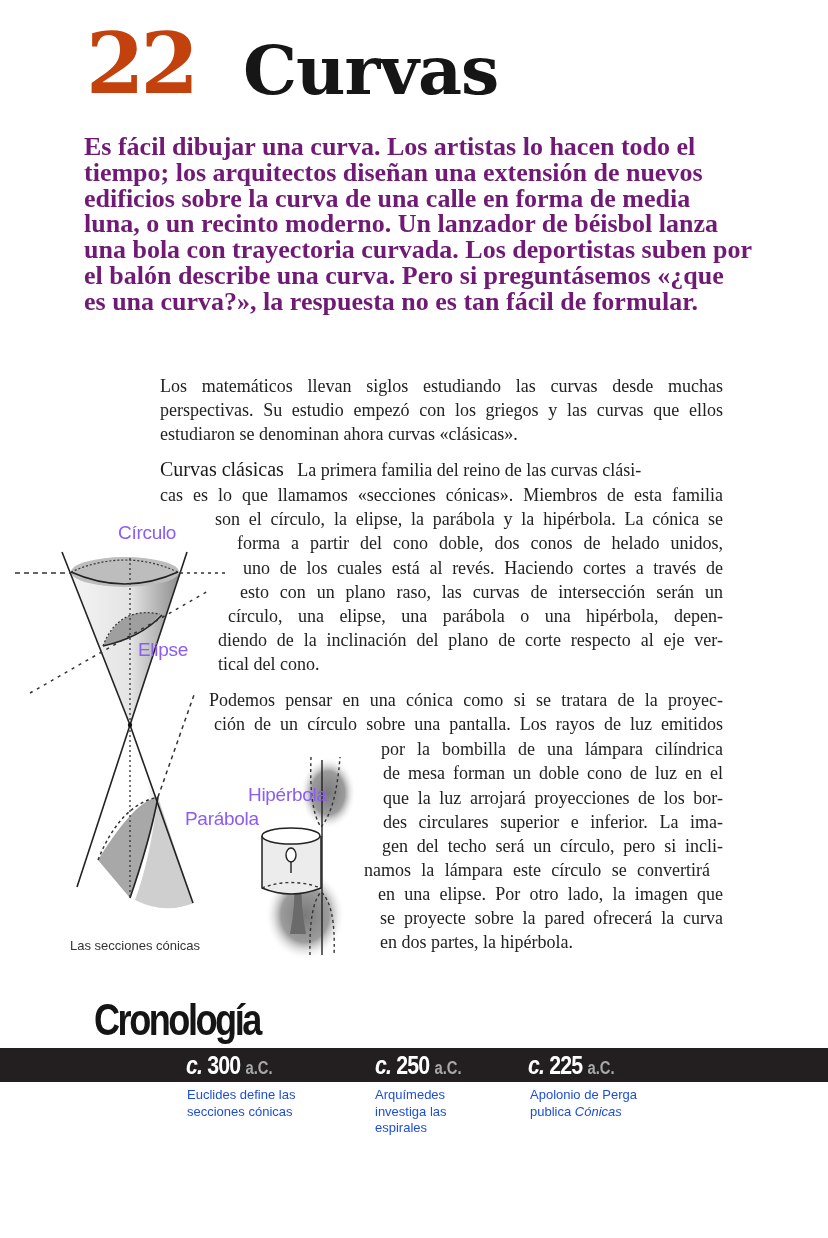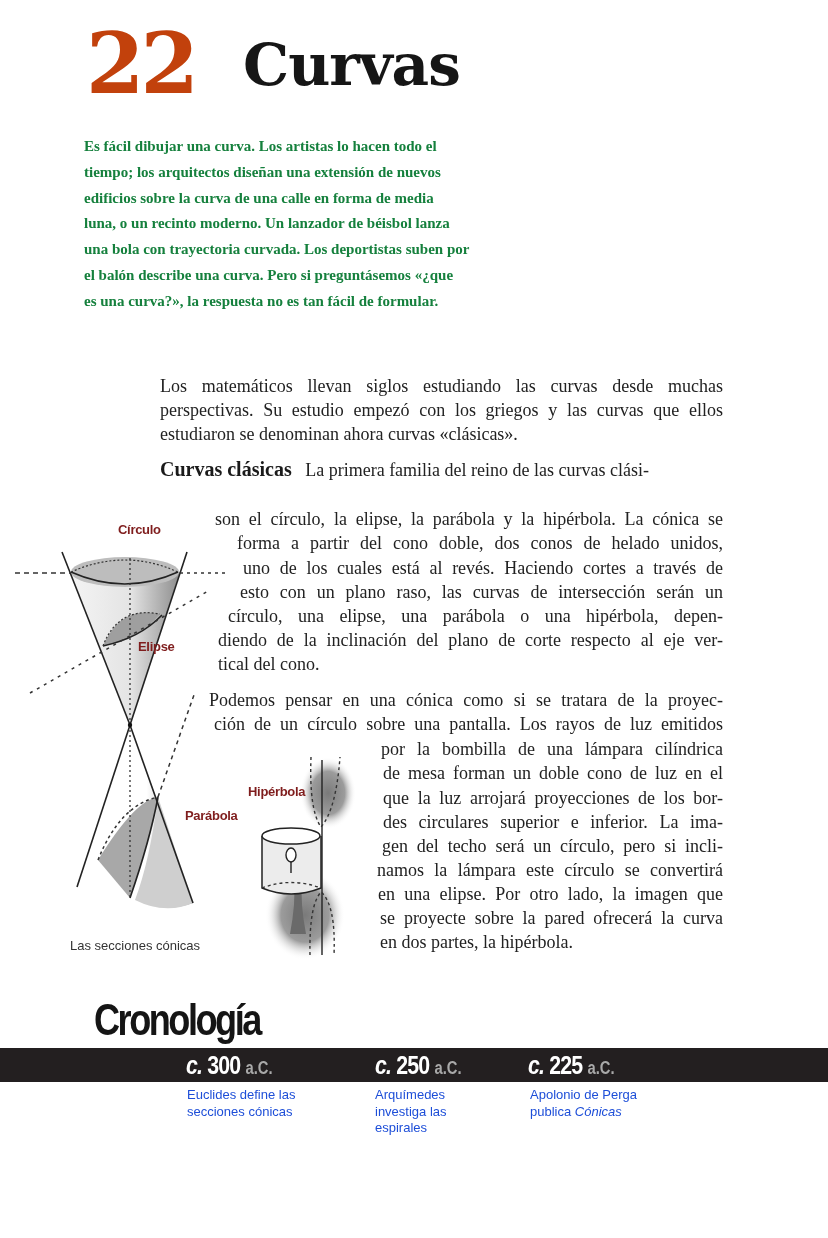--- a/index.html
+++ b/index.html
@@ -4,35 +4,35 @@
 <style>
   html, body { margin: 0; padding: 0; background: #ffffff; }
   body { width: 828px; height: 1238px; position: relative; overflow: hidden; color: #1a1a1a; }
   .abs { position: absolute; }
   .chapter-num {
     left: 86px; top: 22px; font-family: "DejaVu Serif", serif; font-weight: bold;
     font-size: 84px; color: #c2410c; letter-spacing: -4px; line-height: 1;
   }
   .chapter-title {
     left: 243px; top: 36px; font-family: "DejaVu Serif", serif; font-weight: bold;
-    font-size: 58px; color: #161616; line-height: 1; letter-spacing: -1px;
+    font-size: 68px; color: #161616; line-height: 1; letter-spacing: -1px;
   }
   .intro {
     left: 84px; top: 134px; width: 650px; font-family: "Liberation Serif", serif; font-weight: bold;
-    font-size: 15px; line-height: 25.8px; color: #15803d;
+    font-size: 26px; line-height: 25.8px; color: #701a75;
   }
   .intro div { white-space: nowrap; }
   .body-text {
     font-family: "Liberation Serif", serif; font-size: 18px; line-height: 24.3px; color: #222;
   }
   .line { position: absolute; white-space: nowrap; }
   .justify { text-align: justify; text-align-last: justify; }
-  .sub-head { font-weight: bold; font-size: 20px; color: #1a1a1a; }
+  .sub-head { font-weight: normal; font-size: 20px; color: #1a1a1a; }
   .label {
-    font-family: "Liberation Sans", sans-serif; font-weight: bold; font-size: 13px; color: #7f1d1d;
+    font-family: "Liberation Sans", sans-serif; font-weight: normal; font-size: 19px; color: #8b5cf6;
     position: absolute; letter-spacing: -0.3px;
   }
   .caption {
     font-family: "Liberation Sans", sans-serif; font-size: 13px; color: #333; position: absolute;
   }
   .crono-title {
     left: 94px; top: 998px; font-family: "Liberation Sans", sans-serif; font-weight: bold;
     font-size: 44px; color: #151515; letter-spacing: -3px; transform: scaleX(0.82); transform-origin: left top;
     line-height: 1;
   }
@@ -68,36 +68,37 @@
 
 <div class="abs body-text" style="left:0;top:0;width:828px;height:1000px;">
 
   <div class="line justify" style="left:160px;top:374px;width:563px;">Los matemáticos llevan siglos estudiando las curvas desde muchas</div>
   <div class="line justify" style="left:160px;top:398px;width:563px;">perspectivas. Su estudio empezó con los griegos y las curvas que ellos</div>
   <div class="line" style="left:160px;top:422px;">estudiaron se denominan ahora curvas «clásicas».</div>
 
   <div class="line" style="left:160px;top:457px;">
     <span class="sub-head">Curvas clásicas</span>&nbsp;&nbsp;&nbsp;<span>La primera familia del reino de las curvas clási-</span>
   </div>
+  <div class="line justify" style="left:160px;top:483px;width:563px;">cas es lo que llamamos «secciones cónicas». Miembros de esta familia</div>
   <div class="line justify" style="left:215px;top:507px;width:508px;">son el círculo, la elipse, la parábola y la hipérbola. La cónica se</div>
   <div class="line justify" style="left:237px;top:531px;width:486px;">forma a partir del cono doble, dos conos de helado unidos,</div>
   <div class="line justify" style="left:243px;top:556px;width:480px;">uno de los cuales está al revés. Haciendo cortes a través de</div>
   <div class="line justify" style="left:240px;top:580px;width:483px;">esto con un plano raso, las curvas de intersección serán un</div>
   <div class="line justify" style="left:228px;top:604px;width:495px;">círculo, una elipse, una parábola o una hipérbola, depen-</div>
   <div class="line justify" style="left:218px;top:628px;width:505px;">diendo de la inclinación del plano de corte respecto al eje ver-</div>
   <div class="line" style="left:218px;top:652px;">tical del cono.</div>
 
   <div class="line justify" style="left:214px;top:712px;width:509px;">ción de un círculo sobre una pantalla. Los rayos de luz emitidos</div>
   <div class="line justify" style="left:209px;top:688px;width:514px;">Podemos pensar en una cónica como si se tratara de la proyec-</div>
   <div class="line justify" style="left:381px;top:737px;width:342px;">por la bombilla de una lámpara cilíndrica</div>
   <div class="line justify" style="left:383px;top:761px;width:340px;">de mesa forman un doble cono de luz en el</div>
   <div class="line justify" style="left:383px;top:786px;width:340px;">que la luz arrojará proyecciones de los bor-</div>
   <div class="line justify" style="left:383px;top:810px;width:340px;">des circulares superior e inferior. La ima-</div>
   <div class="line justify" style="left:382px;top:834px;width:341px;">gen del techo será un círculo, pero si incli-</div>
-  <div class="line justify" style="left:377px;top:858px;width:346px;">namos la lámpara este círculo se convertirá</div>
+  <div class="line justify" style="left:364px;top:858px;width:346px;">namos la lámpara este círculo se convertirá</div>
   <div class="line justify" style="left:378px;top:882px;width:345px;">en una elipse. Por otro lado, la imagen que</div>
   <div class="line justify" style="left:380px;top:906px;width:343px;">se proyecte sobre la pared ofrecerá la curva</div>
   <div class="line" style="left:380px;top:930px;">en dos partes, la hipérbola.</div>
 </div>
 
 <svg class="fig" style="left:0;top:510px;" width="380" height="470" viewBox="0 510 380 470">
   <defs>
     <linearGradient id="coneGrad" x1="0" y1="0" x2="1" y2="0">
       <stop offset="0" stop-color="#f4f4f4"></stop>
       <stop offset="0.55" stop-color="#e4e4e4"></stop>

